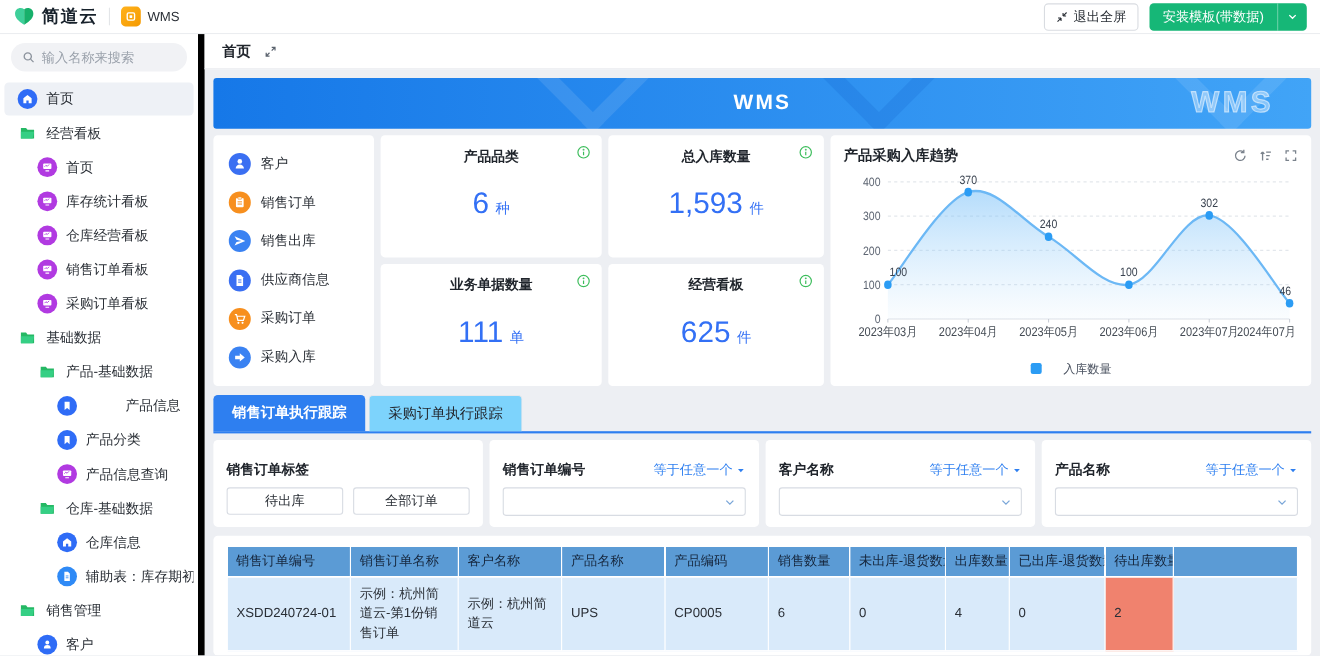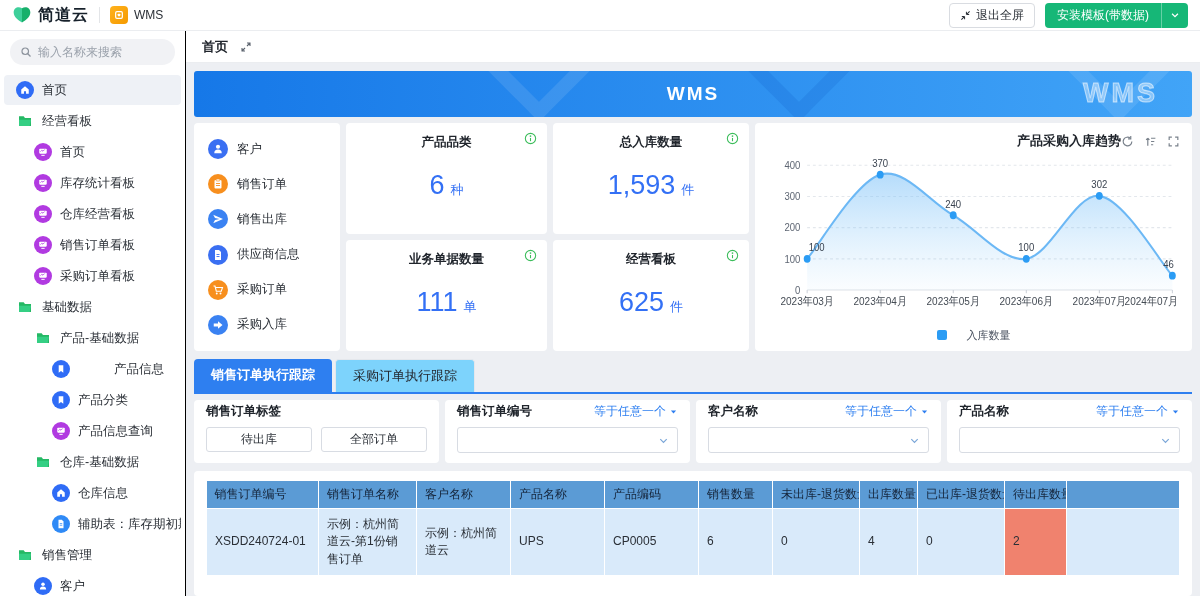--- a/index.html
+++ b/index.html
@@ -22,21 +22,21 @@
   .app-chip{display:flex;align-items:center;gap:6px;}
   .app-ic{width:18px;height:18px;border-radius:4px;background:linear-gradient(135deg,#ffb21d,#f59a00);display:flex;align-items:center;justify-content:center;}
   .app-name{font-size:12px;color:#2a2f36;}
   .topbar .spacer{flex:1;}
   .btn-exit{display:flex;align-items:center;gap:5px;border:1px solid #d9dce1;border-radius:4px;background:#fff;padding:3px 10px;font-size:12px;color:#2a2f36;cursor:pointer;}
   .btn-install{display:flex;align-items:stretch;background:var(--green-btn);border-radius:4px;color:#fff;font-size:12px;cursor:pointer;overflow:hidden;}
   .btn-install .main{padding:4px 12px;display:flex;align-items:center;}
   .btn-install .drop{padding:4px 8px;border-left:1px solid rgba(255,255,255,.35);display:flex;align-items:center;}
   
   .layout{display:flex;height:565px;}
-  .sidebar{width:186px;background:#fff;border-right:1px solid #000000;padding-top:8px;overflow:hidden;}
+  .sidebar{width:186px;background:#fff;border-right:6px solid #000000;padding-top:8px;overflow:hidden;}
   .search-box{margin:0 10px 10px;height:26px;background:#f1f2f5;border-radius:14px;display:flex;align-items:center;padding:0 10px;gap:6px;}
   .search-box input{border:0;outline:0;background:transparent;font-size:12px;color:#333;width:120px;font-family:inherit;}
   .search-box input::placeholder{color:#9aa1ab;}
   .side-item{height:30px;display:flex;align-items:center;gap:8px;font-size:12.5px;color:#2a2f36;margin:1px 4px;border-radius:4px;cursor:pointer;white-space:nowrap;overflow:hidden;}
   .side-item.active{background:#eef1f6;}
   .cic{width:18px;height:18px;border-radius:50%;flex:none;display:flex;align-items:center;justify-content:center;}
   .fic{width:18px;height:18px;flex:none;display:flex;align-items:center;justify-content:center;}
   .main{flex:1;display:flex;flex-direction:column;min-width:0;}
   .tabbar{height:32px;background:#fff;border-bottom:1px solid #ebedf0;display:flex;align-items:center;padding:0 16px;gap:12px;}
   .tabbar .tab-name{font-weight:bold;font-size:13px;color:#20252c;}
@@ -56,35 +56,35 @@
   .stat-col{display:flex;flex-direction:column;gap:6px;}
   .stat-col.a{width:201px;flex:none;} .stat-col.b{width:196px;flex:none;}
   .stat-card{flex:1;position:relative;padding-top:11px;display:flex;flex-direction:column;align-items:center;}
   .stat-title{font-size:12.5px;font-weight:bold;color:#20252c;}
   .stat-info{position:absolute;top:9px;right:10px;cursor:pointer;}
   .stat-value-row{flex:1;display:flex;align-items:center;justify-content:center;gap:6px;padding-bottom:14px;}
   .stat-value{font-size:27px;color:var(--value-blue);}
   .stat-unit{font-size:13px;color:var(--value-blue);margin-top:8px;}
   .chart-card{flex:1;min-width:0;padding:9px 12px 6px;display:flex;flex-direction:column;}
   .chart-head{display:flex;align-items:center;}
-  .chart-title{font-size:13px;font-weight:bold;color:#20252c;flex:1;text-align:right;}
+  .chart-title{font-size:13px;font-weight:bold;color:#20252c;flex:1;}
   .chart-tools{display:flex;gap:10px;align-items:center;}
   .chart-tools span{cursor:pointer;}
   .chart-body{flex:1;min-height:0;}
   .chart-body svg{width:100%;height:100%;}
   .chart-legend{height:20px;display:flex;align-items:center;justify-content:center;gap:20px;font-size:11px;color:#4a5260;}
   .legend-sq{width:10px;height:10px;border-radius:2px;background:#2b9cf4;}
   
   .track-tabs{display:flex;gap:3px;margin-top:8px;border-bottom:2px solid var(--accent);flex:none;}
   .track-tab{padding:7px 17px;font-size:13px;border-radius:4px 4px 0 0;cursor:pointer;}
   .track-tab.on{background:var(--accent);color:#fff;font-weight:bold;}
   .track-tab.off{background:#7dd3fc;color:#23272e;border:1px solid #e4e7ec;border-bottom:none;}
   
   .filters-row{display:flex;gap:6px;margin-top:6px;flex:none;}
-  .filter-card{flex:1;padding:3px 12px 10px;}
+  .filter-card{flex:1;padding:19px 12px 10px;}
   .filter-head{display:flex;align-items:center;justify-content:space-between;}
   .filter-label{font-size:12.5px;font-weight:bold;color:#20252c;}
   .op-link{font-size:12px;color:var(--accent);display:flex;align-items:center;gap:3px;cursor:pointer;}
   .filter-btns{display:flex;gap:9px;margin-top:7px;}
   .filter-btns button{flex:1;height:25px;border:1px solid #d8dce3;background:#fff;border-radius:3px;font-size:12px;color:#2a2f36;cursor:pointer;font-family:inherit;}
   .filter-select{margin-top:7px;height:26px;border:1px solid #d8dce3;border-radius:3px;display:flex;align-items:center;justify-content:flex-end;padding:0 8px;cursor:pointer;background:#fff;}
   
   .table-card{margin-top:8px;flex:1;padding:10px 12px;overflow:hidden;}
   .table-title{font-size:13px;font-weight:bold;color:#20252c;margin-bottom:9px;}
   table{width:100%;border-collapse:collapse;table-layout:fixed;font-size:12px;}

